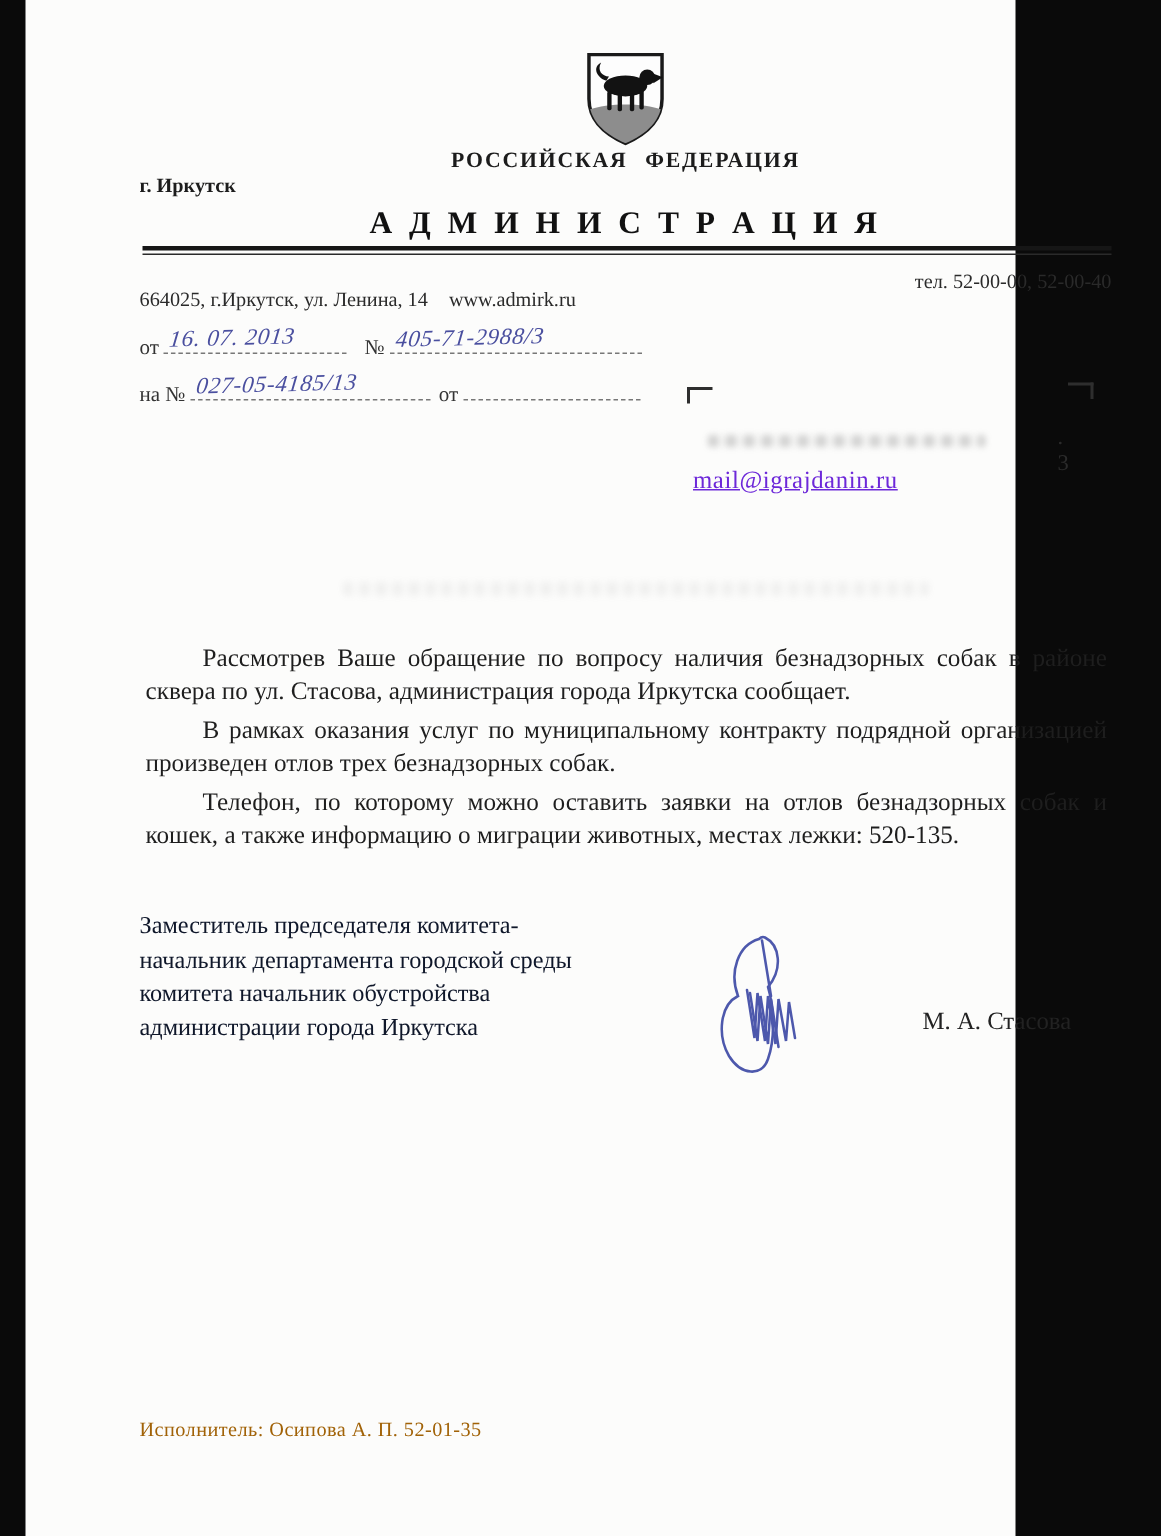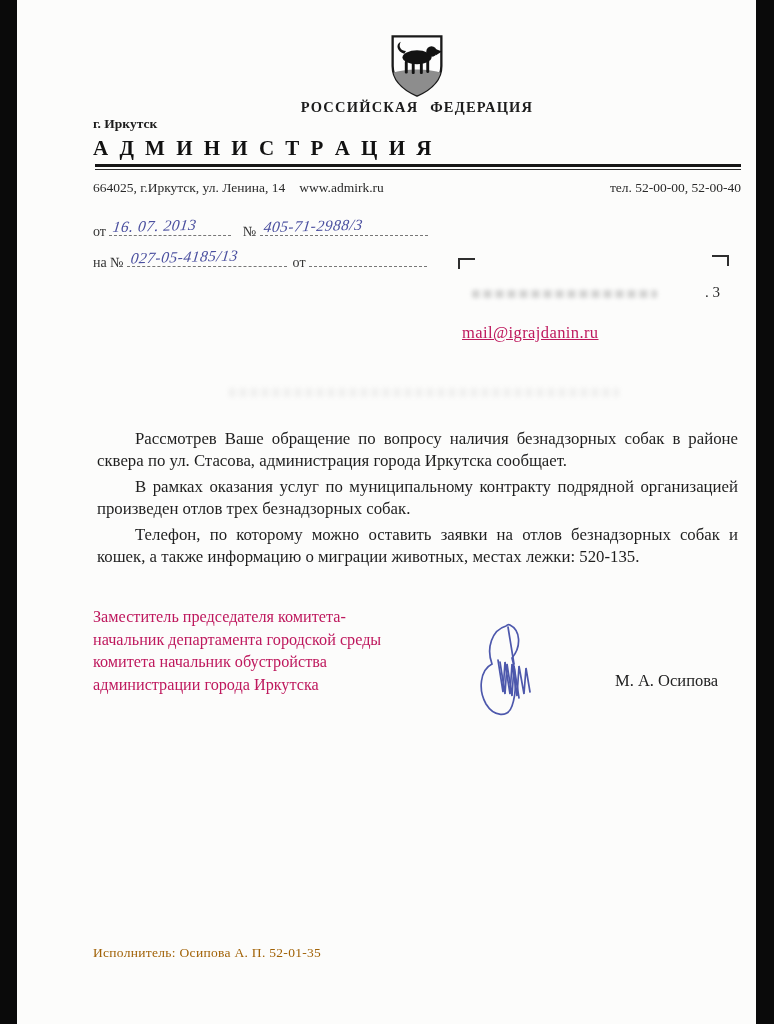--- a/index.html
+++ b/index.html
@@ -4,37 +4,37 @@
 <style>
   html,body{margin:0;padding:0;}
   body{
     width:774px;height:1024px;
     background:#0a0a0a;
     position:relative;
     font-family:"Liberation Serif", serif;
     overflow:hidden;
   }
   .paper{
-    position:absolute;left:17px;top:0;width:739px;height:1024px;
+    position:absolute;left:17px;top:0;width:660px;height:1024px;
     background:#fcfcfb;color:#222;
   }
   .abs{position:absolute;}
   .emblem{left:371px;top:34px;width:58px;height:64px;}
   .lh-country{left:76px;top:99px;width:648px;text-align:center;
     font-weight:bold;font-size:14.5px;letter-spacing:1.2px;word-spacing:7px;color:#1c1c1c;}
   .lh-city{left:76px;top:116px;width:648px;
     font-weight:bold;font-size:13.5px;color:#1c1c1c;}
-  .lh-title{left:76px;top:136px;width:648px;text-align:left;
+  .lh-title{left:76px;top:136px;width:648px;text-align:center;
     font-weight:bold;font-size:21px;letter-spacing:3px;color:#111;}
   .rule-thick{left:78px;top:164px;width:646px;height:3px;background:#161616;}
   .rule-thin{left:78px;top:169px;width:646px;height:1px;background:#2a2a2a;}
 
   .contact-line{left:76px;top:180px;width:648px;display:flex;
     justify-content:space-between;font-size:13.5px;color:#2a2a2a;}
-  .contact-left{display:flex;gap:14px;}
+  .contact-left{display:flex;gap:14px;margin-top:12px;}
 
   
   .ref-line{font-size:14px;color:#333;white-space:nowrap;}
   .ref1{left:76px;top:221px;}
   .ref2{left:76px;top:252px;text-align:right;}
   .blank{display:inline-block;border-bottom:1.5px dashed #777;
     position:relative;vertical-align:baseline;height:14px;}
   .hand{
     position:absolute;left:4px;bottom:0px;
     font-size:15.5px;font-style:italic;color:#4a4f9f;
@@ -44,34 +44,34 @@
 
   
   .corner-l{left:441px;top:258px;width:15px;height:9px;
     border-top:2px solid #2e2e2e;border-left:2px solid #2e2e2e;}
   .corner-r{left:695px;top:255px;width:15px;height:9px;
     border-top:2px solid #2e2e2e;border-right:2px solid #2e2e2e;}
   .redact1{left:455px;top:290px;width:185px;height:8px;
     background:repeating-linear-gradient(90deg,rgba(110,110,110,.55) 0 7px,rgba(160,160,160,.15) 7px 12px);
     filter:blur(2px);opacity:.55;border-radius:2px;}
   .frag{left:688px;top:284px;font-size:15px;color:#2b2b2b;}
-  .email{left:445px;top:323px;font-size:16.5px;color:#be185d;
+  .email{left:445px;top:310px;font-size:16.5px;color:#6d28d9;
     text-decoration:underline;letter-spacing:0.4px;}
   .redact2{left:212px;top:388px;width:390px;height:9px;
     background:repeating-linear-gradient(90deg,rgba(130,130,130,.4) 0 6px,rgba(180,180,180,.08) 6px 11px);
     filter:blur(2.5px);opacity:.28;border-radius:2px;}
 
   
   .body-text{left:76px;top:424px;width:649px;font-size:16.8px;
     line-height:22px;color:#1e1e1e;}
   .body-text p{margin:4px;text-indent:38px;text-align:justify;}
 
   
   .sig-block{left:76px;top:606px;width:360px;font-size:16.2px;
-    line-height:22.5px;color:#be185d;}
+    line-height:22.5px;color:#0f172a;}
   .sig-block div{white-space:nowrap;}
   .sig-name{left:598px;top:671px;font-size:16.5px;color:#222;white-space:nowrap;}
   .scribble{left:455px;top:614px;width:84px;height:108px;}
 
   
   .footer{left:76px;top:945px;font-size:13.5px;color:#a16207;letter-spacing:0.3px;}
 </style>
 </head>
 <body>
 
@@ -153,17 +153,17 @@
 
   <svg class="abs scribble" viewBox="0 0 84 108">
     <g fill="none" stroke="#3f4ba6" stroke-width="1.7" stroke-linecap="round" opacity="0.92">
       <path d="M34,12 C20,16 14,34 20,50 C8,56 6,76 14,90 C22,103 36,104 40,92 C45,78 44,58 40,44 C50,32 48,16 38,11 C36,10 35,11 34,12 Z"></path>
       <path d="M36,13 C38,26 40,38 42,50"></path>
       <path d="M26,46 L31,78 L33,48 L38,80 L40,50 L45,82 L47,52 L52,80 L54,54 L58,78"></path>
       <path d="M28,48 L33,80 L35,50 L40,82 L42,52 L47,84"></path>
     </g>
   </svg>
 
-  <div class="abs sig-name">М. А. Осипова</div>
+  <div class="abs sig-name">М. А. Стасова</div>
 
   <div class="abs footer">Исполнитель: Осипова А. П. 52-01-35</div>
 
 </div>
 
 </body></html>

